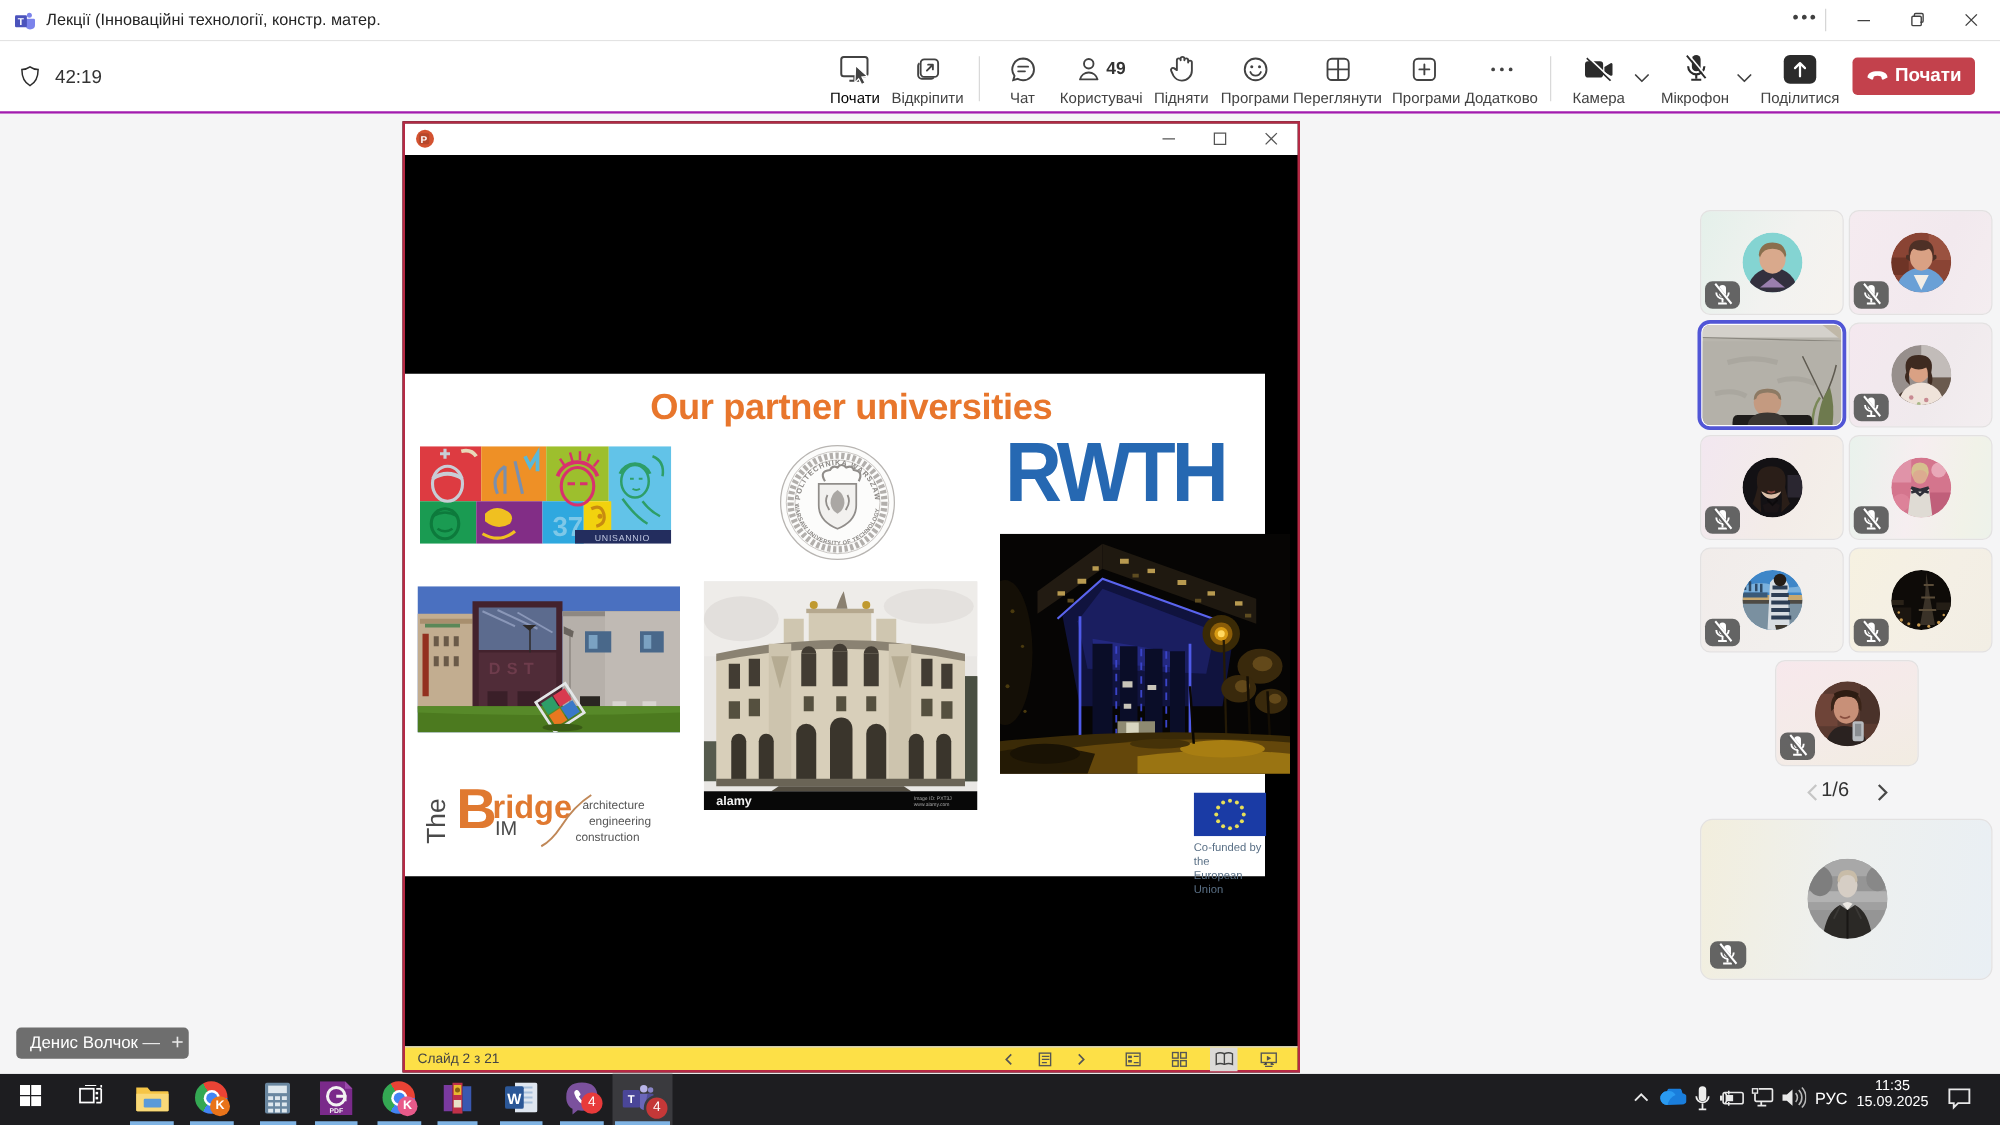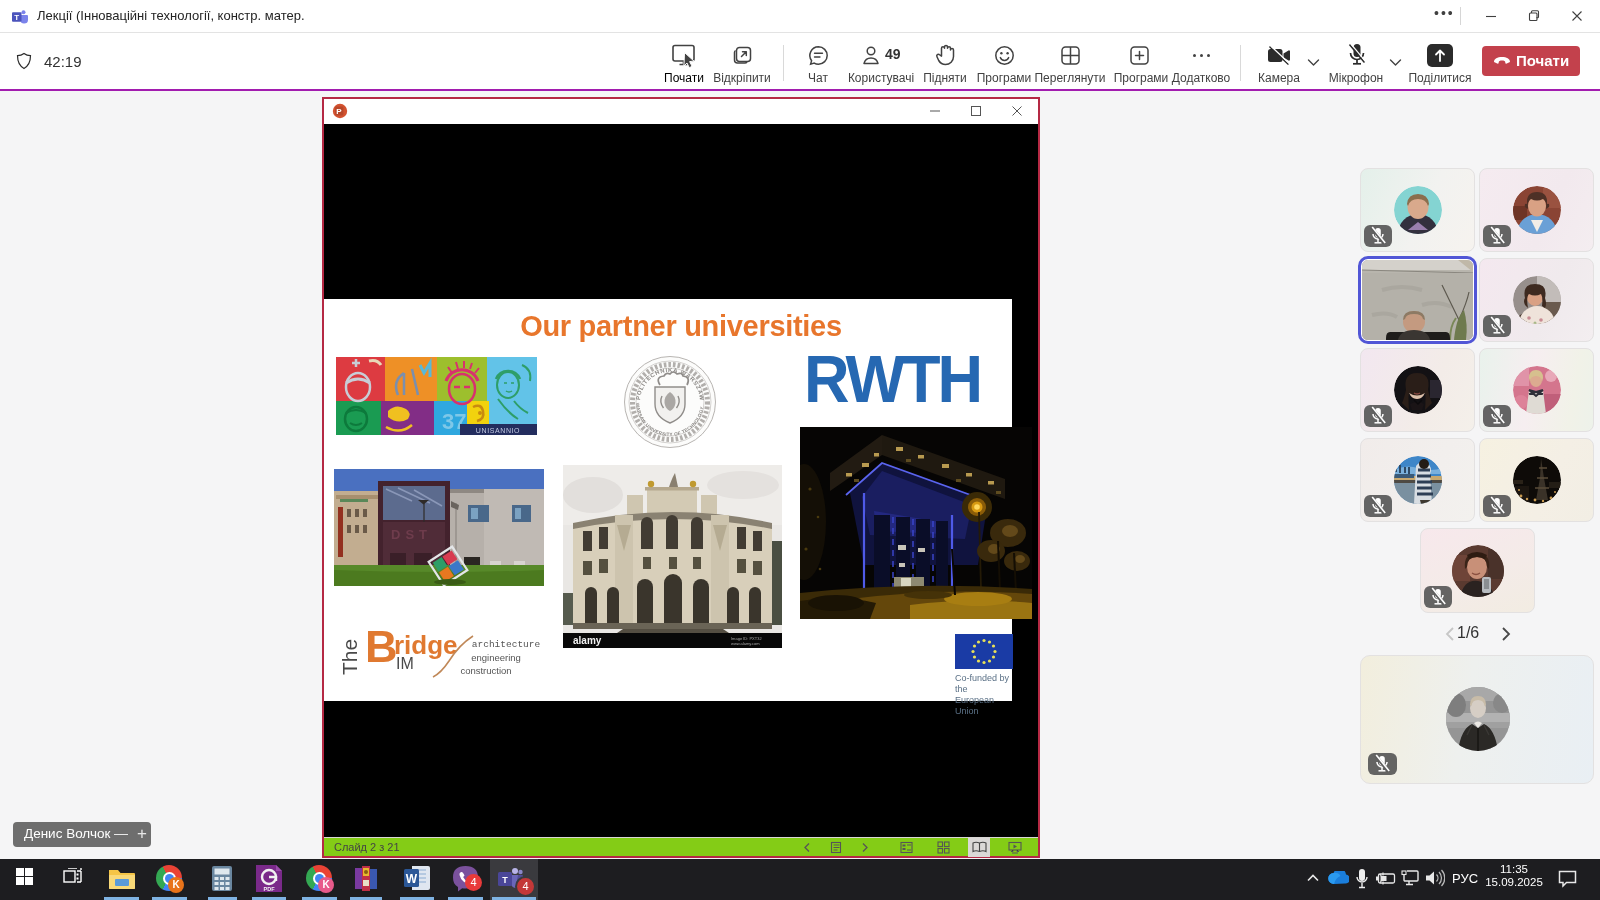--- a/index.html
+++ b/index.html
@@ -428,21 +428,21 @@
 
       <div class="abs" style="left:14px;top:338px;width:30px;height:40px;">
         <div style="transform:rotate(-90deg) translate(-38px,0);transform-origin:0 0;font-size:21px;color:#4a4a4a;white-space:nowrap;">The</div>
       </div>
       <div class="abs" style="left:41px;top:325px;font-size:45px;font-weight:bold;color:#e07930;line-height:45px;">B</div>
       <div class="abs" style="left:70px;top:331px;font-size:26px;font-weight:bold;color:#e07930;">ridge</div>
       <div class="abs" style="left:72px;top:356px;font-size:16px;color:#4a4a4a;">IM</div>
       <svg class="abs" style="left:103px;top:334px;" width="50" height="46" viewBox="0 0 50 46">
           <path d="M6 44 Q14 40 22 28 Q32 12 46 3" fill="none" stroke="#c08858" stroke-width="1.6"></path>
         </svg>
-      <div class="abs" style="left:142px;top:340px;width:80px;font-size:9.5px;color:#555;text-align:center;font-family:Liberation Mono, monospace;">architecture</div>
+      <div class="abs" style="left:142px;top:340px;width:80px;font-size:9.5px;color:#555;text-align:left;">architecture</div>
       <div class="abs" style="left:132px;top:353px;width:80px;font-size:9.5px;color:#555;text-align:center;">engineering</div>
       <div class="abs" style="left:122px;top:366px;width:80px;font-size:9.5px;color:#555;text-align:center;">construction</div>
 
       <svg class="abs" style="left:631px;top:335px;" width="58" height="35" viewBox="0 0 58 35">
         <rect width="58" height="35" fill="#1a3ba5"></rect>
         <g fill="#e8e058">
           <circle cx="29" cy="6.5" r="1.6"></circle>
             <circle cx="34.5" cy="8" r="1.6"></circle>
             <circle cx="38.5" cy="12" r="1.6"></circle>
             <circle cx="40" cy="17.5" r="1.6"></circle>
@@ -452,21 +452,21 @@
             <circle cx="23.5" cy="27" r="1.6"></circle>
           <circle cx="19.5" cy="23" r="1.6"></circle>
             <circle cx="18" cy="17.5" r="1.6"></circle>
             <circle cx="19.5" cy="12" r="1.6"></circle>
             <circle cx="23.5" cy="8" r="1.6"></circle>
         </g>
       </svg>
       <div class="abs" style="left:631px;top:374px;font-size:9px;line-height:11px;color:#5a7086;">Co-funded by the<br>European Union</div>
     </div>
 
-    <div class="abs" style="left:0;top:738px;width:714px;height:19px;background:#84cc16;border-top:1px solid #d8d6d4;">
+    <div class="abs" style="left:0;top:738px;width:714px;height:19px;background:#fde047;border-top:1px solid #d8d6d4;">
       <div class="abs" style="left:10px;top:3px;font-size:11px;color:#444;">Слайд 2 з 21</div>
       <svg class="abs" style="left:478px;top:4px;" width="10" height="11" viewBox="0 0 10 11">
           <path d="M7 1.5 L3 5.5 L7 9.5" fill="none" stroke="#555" stroke-width="1.3"></path>
         </svg>
       <svg class="abs" style="left:506px;top:3px;" width="12" height="13" viewBox="0 0 12 13">
           <rect x="1.5" y="1.5" width="9" height="10" fill="none" stroke="#555" stroke-width="1.1"></rect>
           <path d="M3.5 4 h6 M3.5 6.5 h6 M3.5 9 h4" stroke="#555" stroke-width="1"></path>
         </svg>
       <svg class="abs" style="left:536px;top:4px;" width="10" height="11" viewBox="0 0 10 11">
           <path d="M3 1.5 L7 5.5 L3 9.5" fill="none" stroke="#555" stroke-width="1.3"></path>

